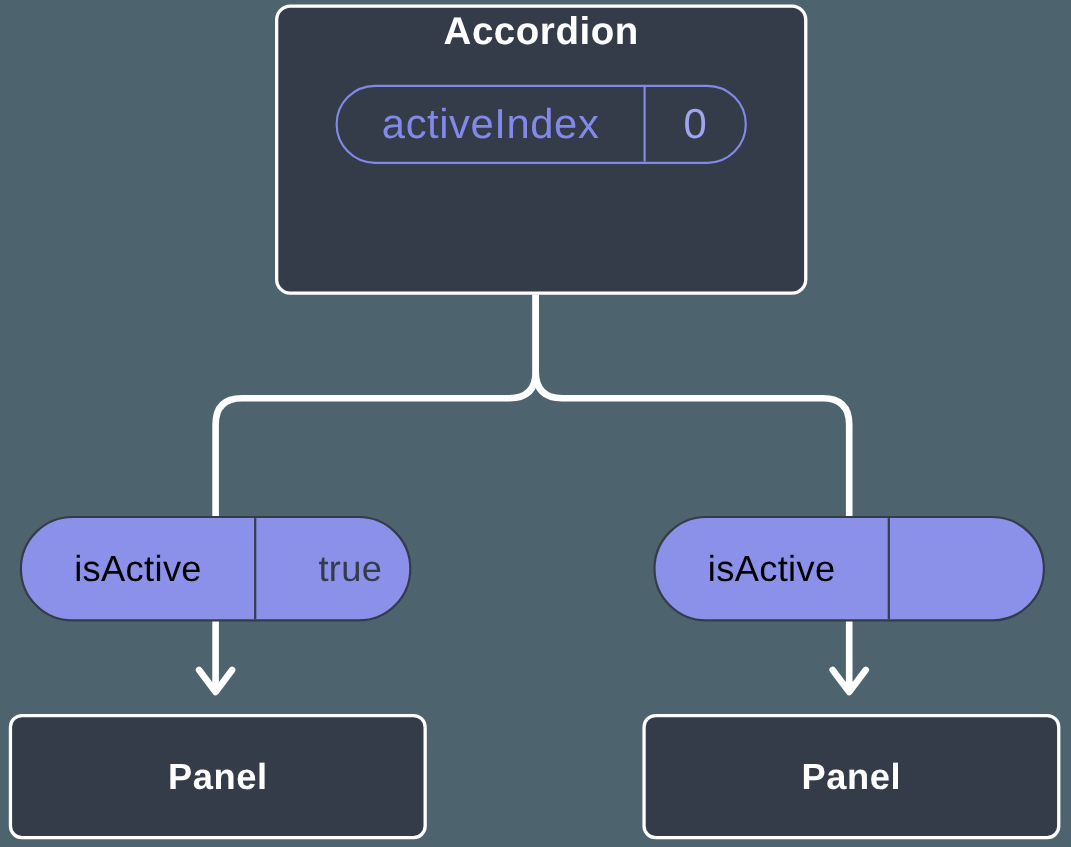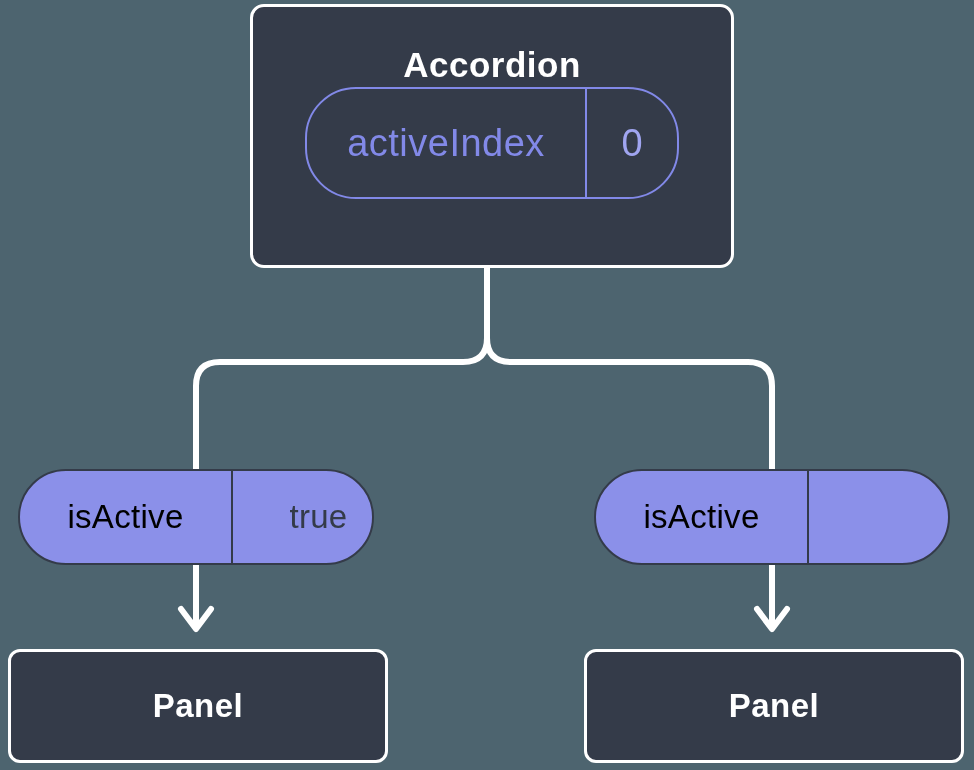--- a/index.html
+++ b/index.html
@@ -26,31 +26,31 @@
     border: 3px solid #ffffff;
     border-radius: 14px;
     box-sizing: border-box;
     display: flex;
     flex-direction: column;
     align-items: center;
   }
   .node-root {
     left: 250px; top: 4px;
     width: 484px; height: 264px;
-    padding-top: 36px;
   }
   .node-title {
     color: #ffffff;
     font-size: 35px;
     font-weight: 600;
     letter-spacing: 0.5px;
     line-height: 44px;
   }
   .prop-pill-outline {
-    width: 374px; height: 112px;
+    margin-top: 26px;
+    width: 374px; height: 72px;
     border: 2.5px solid #8289e8;
     border-radius: 51px;
     box-sizing: border-box;
     display: flex;
     align-items: stretch;
     overflow: hidden;
     text-align: center;
   }
   .prop-pill-outline .cell-name {
     flex: 0 0 278px;

